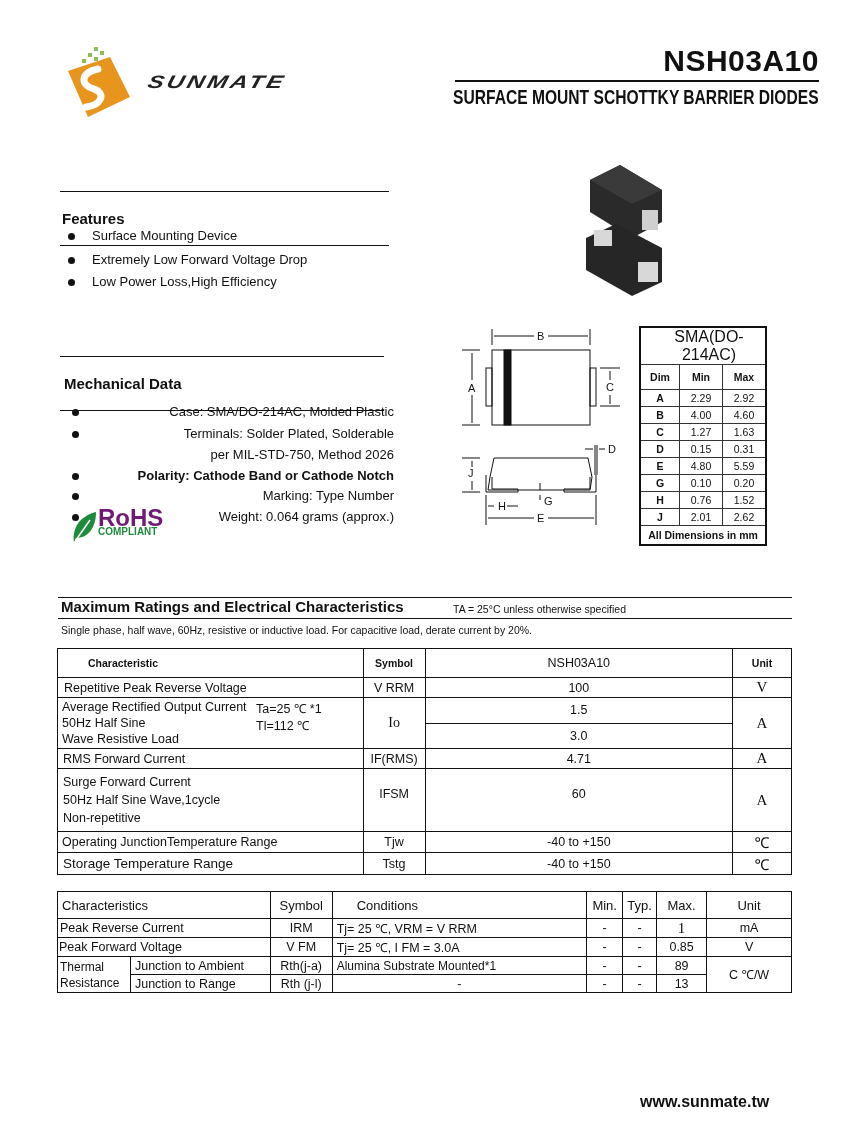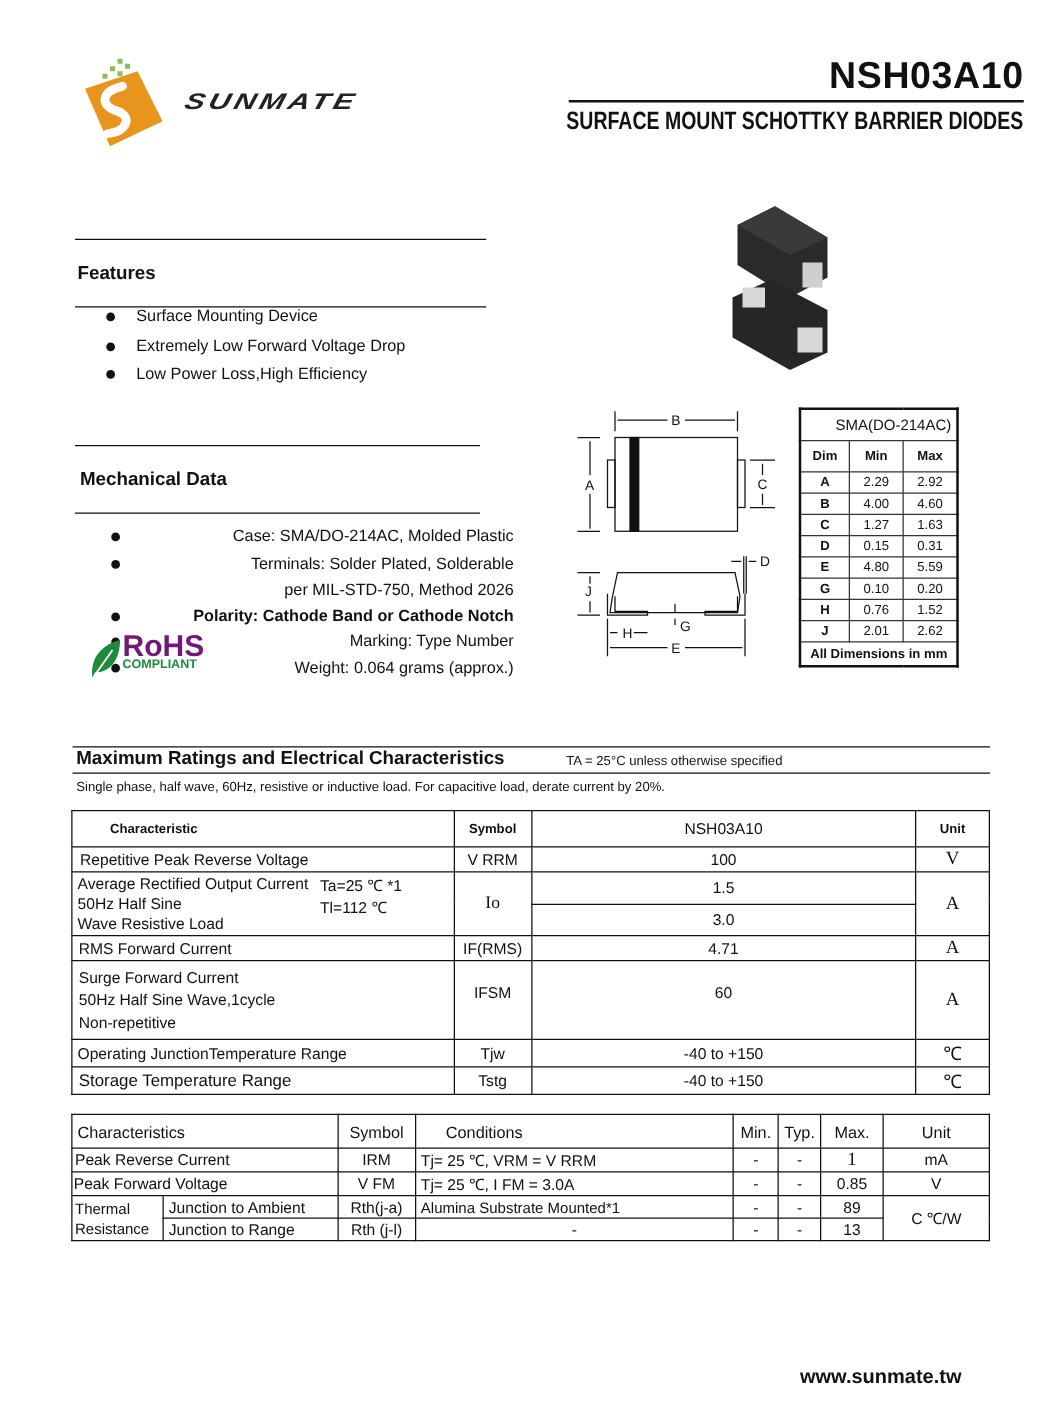--- a/index.html
+++ b/index.html
@@ -4,21 +4,21 @@
 <style>
   html,body{margin:0;padding:0;background:#fff;}
   body{width:847px;height:1125px;position:relative;overflow:hidden;font-family:"Liberation Sans",sans-serif;color:#111;}
   .abs{position:absolute;}
   .logo-box{left:60px;top:45px;width:70px;height:70px;}
   .brand{left:148px;top:68px;font-family:"Liberation Sans",sans-serif;font-weight:bold;font-style:italic;font-size:24px;letter-spacing:3px;color:#222;transform:skewX(-15deg) scaleY(0.75);}
   .part-no{right:28px;top:44px;font-size:30px;font-weight:bold;letter-spacing:0.5px;}
   .title-rule{left:455px;top:80px;width:364px;height:2px;background:#111;}
   .subtitle{right:28px;top:86px;font-size:20px;font-weight:bold;transform:scaleX(0.78);transform-origin:right top;white-space:nowrap;}
   .sec-head{left:60px;width:325px;border-top:1px solid #111;border-bottom:1px solid #111;font-weight:bold;font-size:15px;padding:18px 2px;}
-  ul.bul{list-style:none;margin:17px;padding:0;}
+  ul.bul{list-style:none;margin:0;padding:0;}
   ul.bul li{position:relative;font-size:13px;padding-left:32px;}
   ul.bul li.b::before{content:"";position:absolute;left:8px;top:5px;width:7px;height:7px;border-radius:50%;background:#111;}
   .dimtbl{left:639px;top:326px;border:2px solid #111;border-collapse:collapse;font-size:10.5px;}
   .dimtbl td{border:1px solid #333;text-align:center;height:16px;padding:0 4px;}
   .dimtbl td.k{font-weight:bold;width:30px;}
   .dimtbl td.v{width:34px;}
   .rule{height:1px;background:#111;}
   table.t1,table.t2{border-collapse:collapse;position:absolute;font-size:12.5px;}
   table.t1 td,table.t2 td{border:1px solid #111;padding:0 4px;}
   .c{text-align:center;}
@@ -127,21 +127,21 @@
       <text x="94" y="180">G</text>
       <text x="48" y="185">H</text>
       <text x="87" y="197">E</text>
     </g>
   </svg>
 </div>
 
 <table class="abs dimtbl">
   <tbody>
       <tr>
-        <td colspan="3" style="height:24px;font-size:12px;text-align:right;padding-left:16px;">SMA(DO-214AC)</td>
+        <td colspan="3" style="height:24px;font-size:16px;text-align:center;padding-left:16px;">SMA(DO-214AC)</td>
       </tr>
   <tr>
     <td class="k" style="height:24px;">Dim</td>
     <td class="v" style="font-weight:bold;">Min</td>
     <td class="v" style="font-weight:bold;">Max</td>
   </tr>
   <tr>
         <td class="k">A</td>
         <td class="v">2.29</td>
         <td class="v">2.92</td>

